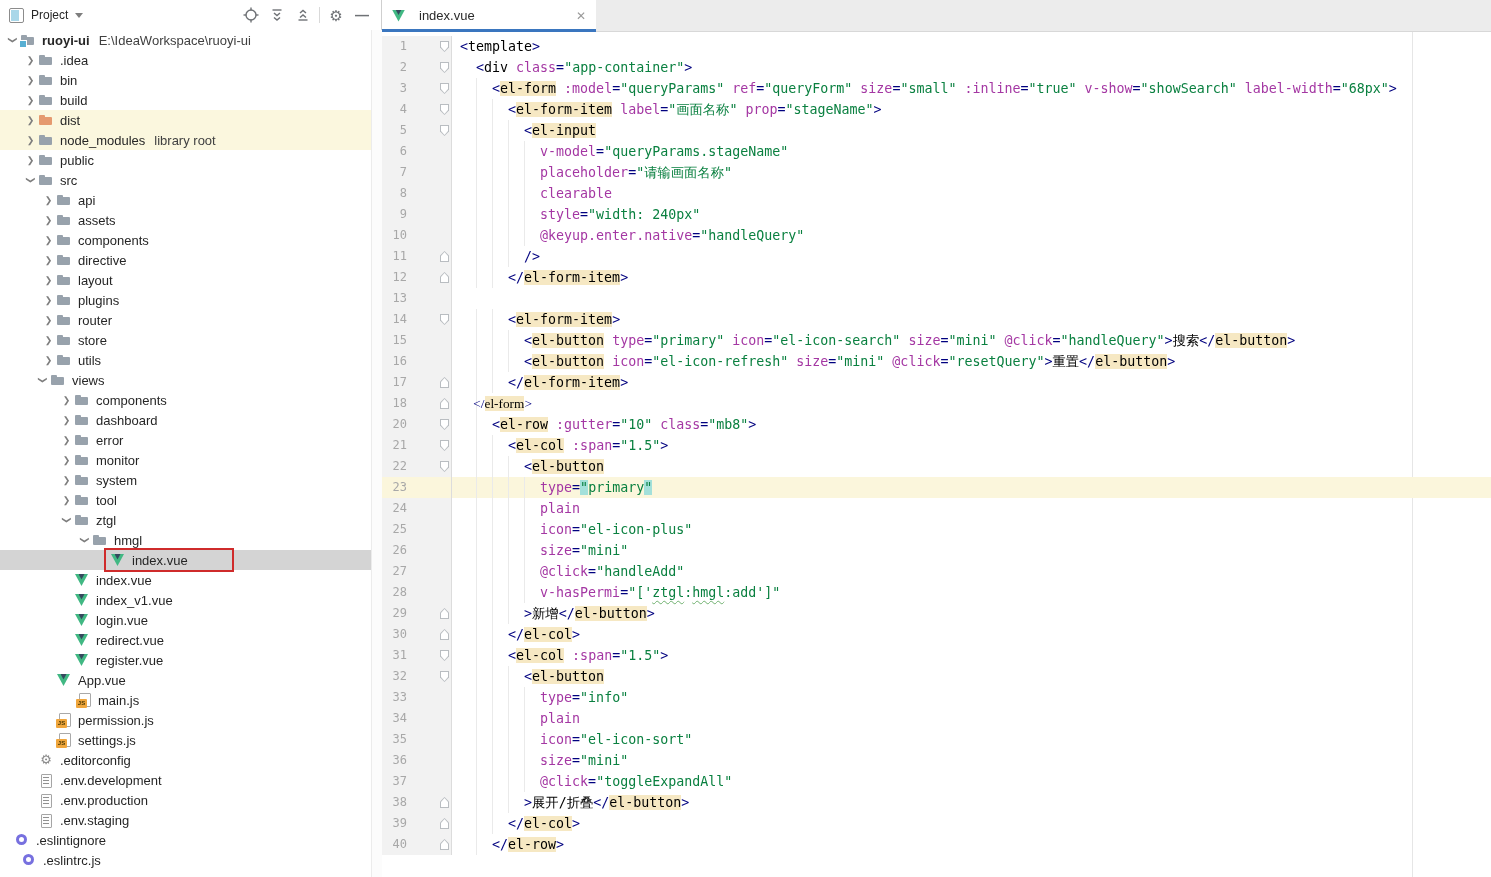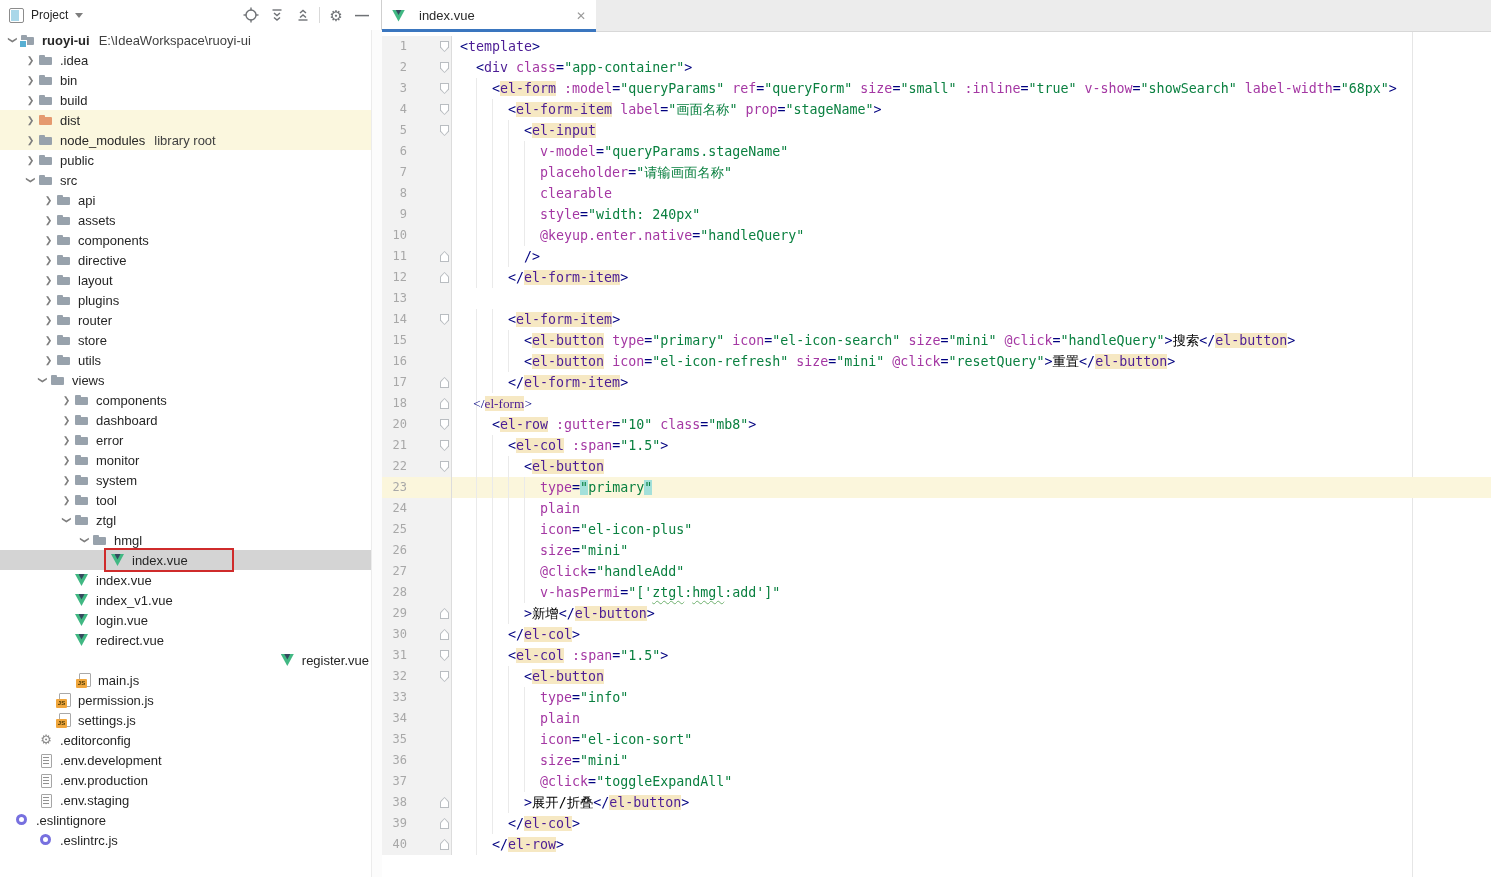--- a/index.html
+++ b/index.html
@@ -95,21 +95,21 @@
   .fi{width:9px;height:11px;position:relative;display:inline-block}
   .fs{clip-path:polygon(0 0,100% 0,100% 58%,50% 100%,0 58%);background:#B9BDC1}
   .fs::after{content:"";position:absolute;inset:1px;background:#fff;
        clip-path:polygon(0 0,100% 0,100% 56%,50% 100%,0 56%)}
   .fe{clip-path:polygon(0 42%,50% 0,100% 42%,100% 100%,0 100%);background:#B9BDC1}
   .fe::after{content:"";position:absolute;inset:1px;background:#fff;
        clip-path:polygon(0 44%,50% 0,100% 44%,100% 100%,0 100%)}
 
   
   .sb{color:#00007F}
-  .st{color:#4c1d95}
+  .st{color:#000000}
   .sw{background:#F6E8C3}
   .sa{color:#A437A3}
   .sv{color:#0A8040}
   .hq{background:#A3E0DA}
   .sx{color:#000}
   .typo{text-decoration:underline wavy #6FB06F 1px;text-underline-offset:3px}
 </style>
 </head>
 <body>
 
@@ -368,27 +368,34 @@
           <span class="lbl">login.vue</span>
         </span>
       </div>
       <div class="tree-row" style="padding-left: 60px;">
         <span class="chev spacer">❯</span>
         <span class="grp">
           <span class="ico i-vue"></span>
           <span class="lbl">redirect.vue</span>
         </span>
       </div>
-      <div class="tree-row" style="padding-left: 60px; justify-content: flex-end;">
+      <div class="tree-row" style="padding-left: 60px;">
         <span class="chev spacer">❯</span>
         <span class="grp">
           <span class="ico i-vue"></span>
           <span class="lbl">register.vue</span>
         </span>
       </div>
+      <div class="tree-row" style="padding-left: 42px;">
+        <span class="chev spacer">❯</span>
+        <span class="grp">
+          <span class="ico i-vue"></span>
+          <span class="lbl">App.vue</span>
+        </span>
+      </div>
       <div class="tree-row" style="padding-left: 62px;">
         <span class="chev spacer">❯</span>
         <span class="grp">
           <span class="ico i-js"></span>
           <span class="lbl">main.js</span>
         </span>
       </div>
       <div class="tree-row" style="padding-left: 42px;">
         <span class="chev spacer">❯</span>
         <span class="grp">
@@ -431,21 +438,21 @@
           <span class="lbl">.env.staging</span>
         </span>
       </div>
       <div class="tree-row" style="">
         <span class="chev spacer">❯</span>
         <span class="grp">
           <span class="ico i-eslint"></span>
           <span class="lbl">.eslintignore</span>
         </span>
       </div>
-      <div class="tree-row" style="padding-left: 24px;">
+      <div class="tree-row" style="padding-left: 7px;">
         <span class="chev spacer">❯</span>
         <span class="grp">
           <span class="ico i-eslint"></span>
           <span class="lbl">.eslintrc.js</span>
         </span>
       </div>
     </div>
   <div class="tree-scrollbar"></div>
 </div>
 

